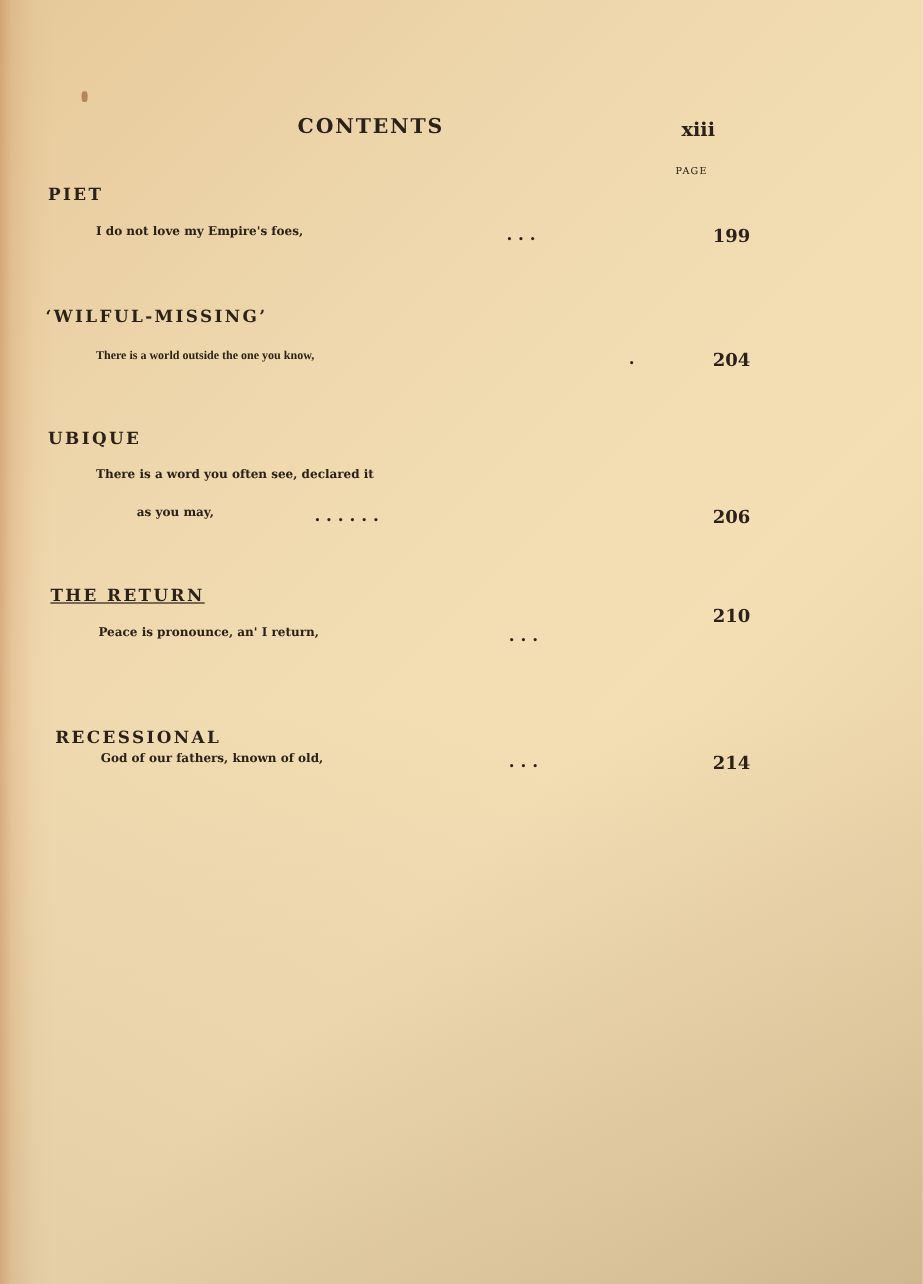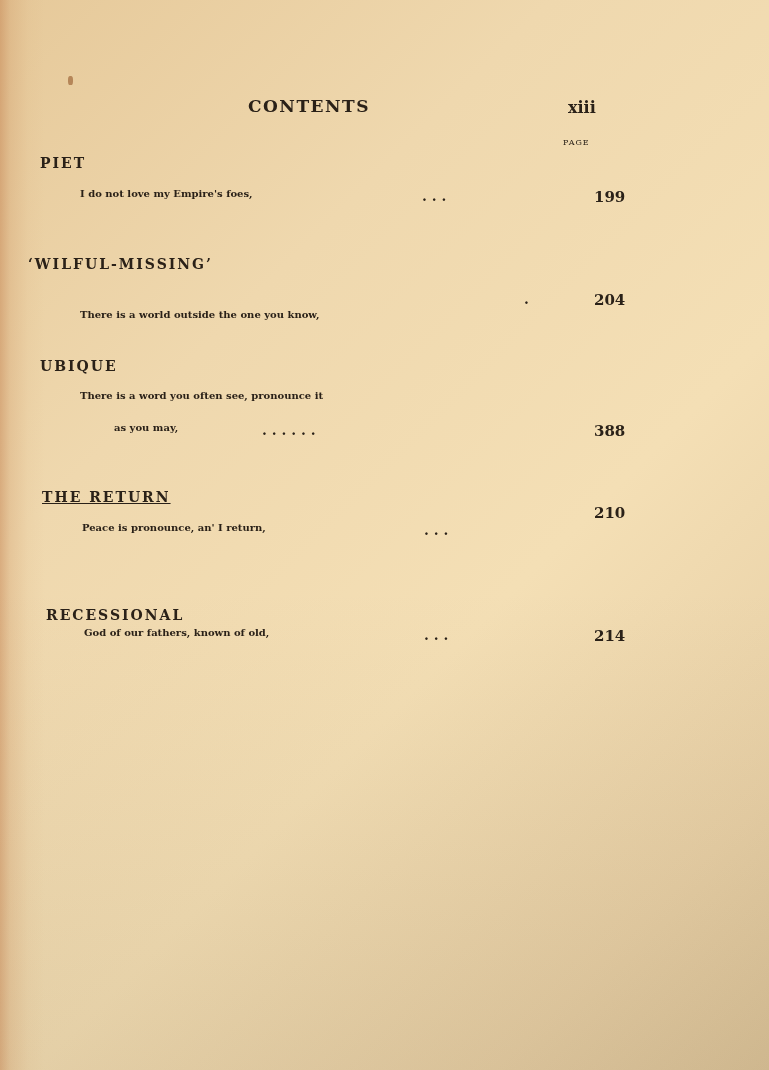--- a/index.html
+++ b/index.html
@@ -58,32 +58,32 @@
   <div class="page-label">PAGE</div>
 
   <div class="section" style="top:155px;">
     <div class="title" style="top:0px;">PIET</div>
     <div class="line" style="top:33px;">I do not love my Empire's foes,</div>
     <div class="dots" style="left:422px; top:33px;">.          .          .</div>
     <div class="pg" style="top:33px;">199</div>
   </div>
 
   <div class="section" style="top:256px;">
-    <div class="title" style="left:28px; top:0px;">‘WILFUL-MISSING’</div>
-    <div class="line" style="top:53px;">There is a world outside the one you know,</div>
+    <div class="title" style="left:38px; top:0px;">‘WILFUL-MISSING’</div>
+    <div class="line" style="top:35px;font-family:Liberation Serif, serif;">There is a world outside the one you know,</div>
     <div class="dots" style="left:524px; top:35px;">.</div>
     <div class="pg" style="top:35px;text-align:center;">204</div>
   </div>
 
   <div class="section" style="top:358px;">
     <div class="title" style="top:0px;">UBIQUE</div>
-    <div class="line" style="top:32px;">There is a word  you  often see, pronounce  it</div>
+    <div class="line" style="top:32px;">There is a word  you  often see, declared  it</div>
     <div class="line indent2" style="top:64px;">as you may,</div>
     <div class="dots" style="left:262px; top:64px;">.         .         .         .         .         .</div>
-    <div class="pg" style="top:64px;">388</div>
+    <div class="pg" style="top:64px;">206</div>
   </div>
 
   <div class="section" style="top:489px;">
     <div class="title" style="left:42px; top:0px;text-decoration:underline;">THE RETURN</div>
     <div class="line" style="left:82px; top:33px;">Peace is pronounce, an' I return,</div>
     <div class="dots" style="left:424px; top:33px;">.          .          .</div>
     <div class="pg" style="top:15px;">210</div>
   </div>
 
   <div class="section" style="top:593px;">

